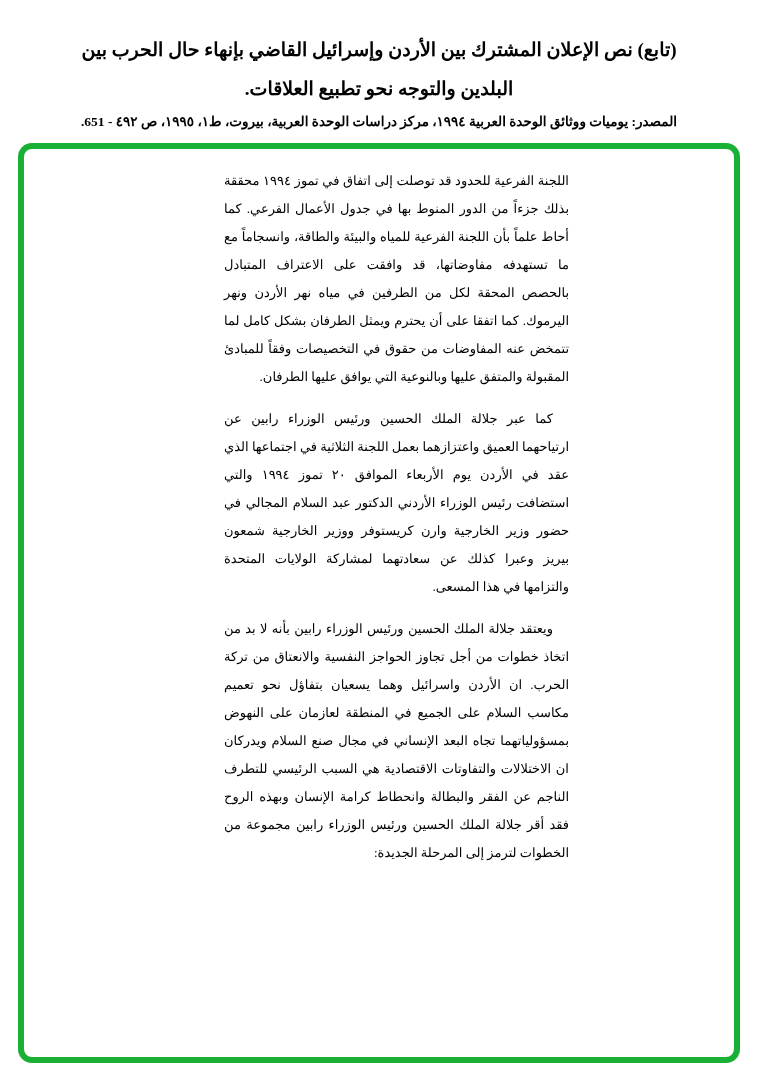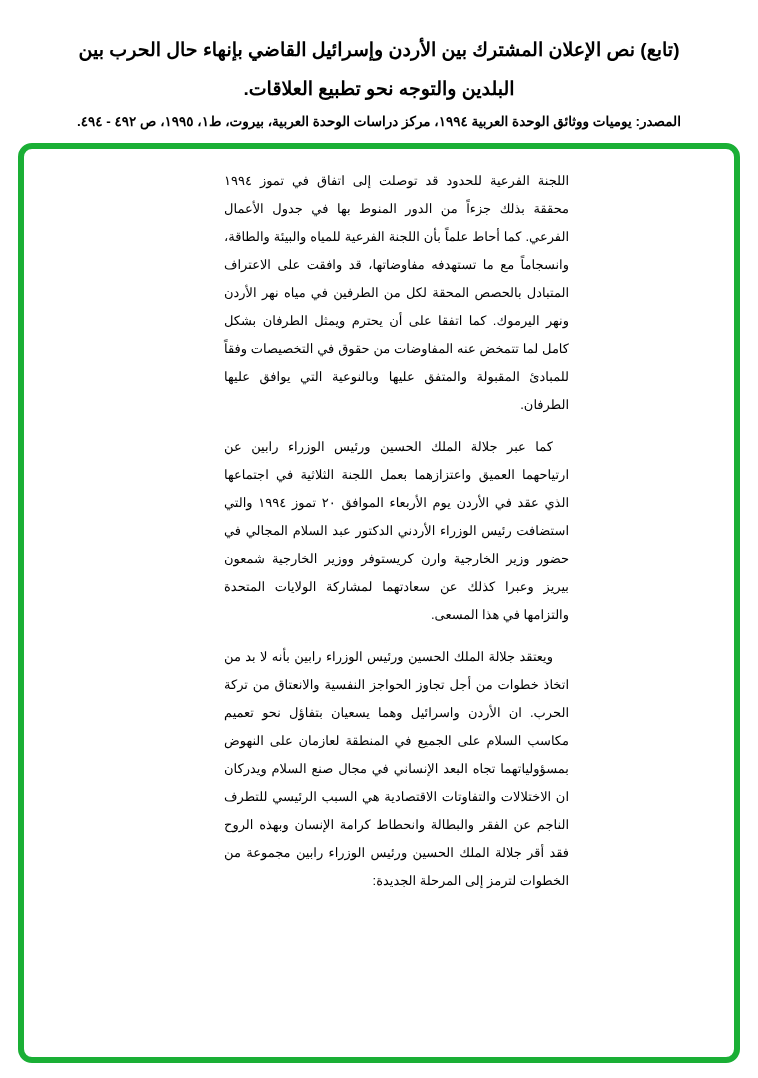--- a/index.html
+++ b/index.html
@@ -6,21 +6,21 @@
     margin: 0;
     padding: 0;
     background: #ffffff;
   }
   .page {
     position: relative;
     width: 758px;
     height: 1078px;
     background: #ffffff;
     overflow: hidden;
-    font-family: Liberation Sans, sans-serif;
+    font-family: Liberation Serif, serif;
     color: #000000;
     direction: rtl;
   }
   .doc-header {
     position: absolute;
     top: 30px;
     left: 0;
     width: 758px;
     text-align: center;
   }
@@ -71,21 +71,21 @@
     text-indent: 16px;
   }
 </style>
 </head>
 <body>
 
 <div class="page">
 
   <div class="doc-header">
     <div class="doc-title">(تابع) نص الإعلان المشترك بين الأردن وإسرائيل القاضي بإنهاء حال الحرب بين البلدين والتوجه نحو تطبيع العلاقات.</div>
-    <div class="doc-source">المصدر: يوميات ووثائق الوحدة العربية ١٩٩٤، مركز دراسات الوحدة العربية، بيروت، ط١، ١٩٩٥، ص ٤٩٢ - ٤٩٤.</div>
+    <div class="doc-source">المصدر: يوميات ووثائق الوحدة العربية ١٩٩٤، مركز دراسات الوحدة العربية، بيروت، ط١، ١٩٩٥، ص ٤٩٢ - 651.</div>
   </div>
 
   <div class="content-frame" style="border-color: rgb(26, 175, 53);">
     <div class="text-column">
 
       <p class="para">اللجنة الفرعية للحدود قد توصلت إلى اتفاق في تموز ١٩٩٤ محققة بذلك جزءاً من الدور المنوط بها في جدول الأعمال الفرعي. كما أحاط علماً بأن اللجنة الفرعية للمياه والبيئة والطاقة، وانسجاماً مع ما تستهدفه مفاوضاتها، قد وافقت على الاعتراف المتبادل بالحصص المحقة لكل من الطرفين في مياه نهر الأردن ونهر اليرموك. كما اتفقا على أن يحترم ويمثل الطرفان بشكل كامل لما تتمخض عنه المفاوضات من حقوق في التخصيصات وفقاً للمبادئ المقبولة والمتفق عليها وبالنوعية التي يوافق عليها الطرفان.</p>
 
       <p class="para indent">كما عبر جلالة الملك الحسين ورئيس الوزراء رابين عن ارتياحهما العميق واعتزازهما بعمل اللجنة الثلاثية في اجتماعها الذي عقد في الأردن يوم الأربعاء الموافق ٢٠ تموز ١٩٩٤ والتي استضافت رئيس الوزراء الأردني الدكتور عبد السلام المجالي في حضور وزير الخارجية وارن كريستوفر ووزير الخارجية شمعون بيريز وعبرا كذلك عن سعادتهما لمشاركة الولايات المتحدة والتزامها في هذا المسعى.</p>
 
       <p class="para indent">ويعتقد جلالة الملك الحسين ورئيس الوزراء رابين بأنه لا بد من اتخاذ خطوات من أجل تجاوز الحواجز النفسية والانعتاق من تركة الحرب. ان الأردن واسرائيل وهما يسعيان بتفاؤل نحو تعميم مكاسب السلام على الجميع في المنطقة لعازمان على النهوض بمسؤولياتهما تجاه البعد الإنساني في مجال صنع السلام ويدركان ان الاختلالات والتفاوتات الاقتصادية هي السبب الرئيسي للتطرف الناجم عن الفقر والبطالة وانحطاط كرامة الإنسان وبهذه الروح فقد أقر جلالة الملك الحسين ورئيس الوزراء رابين مجموعة من الخطوات لترمز إلى المرحلة الجديدة:</p>

